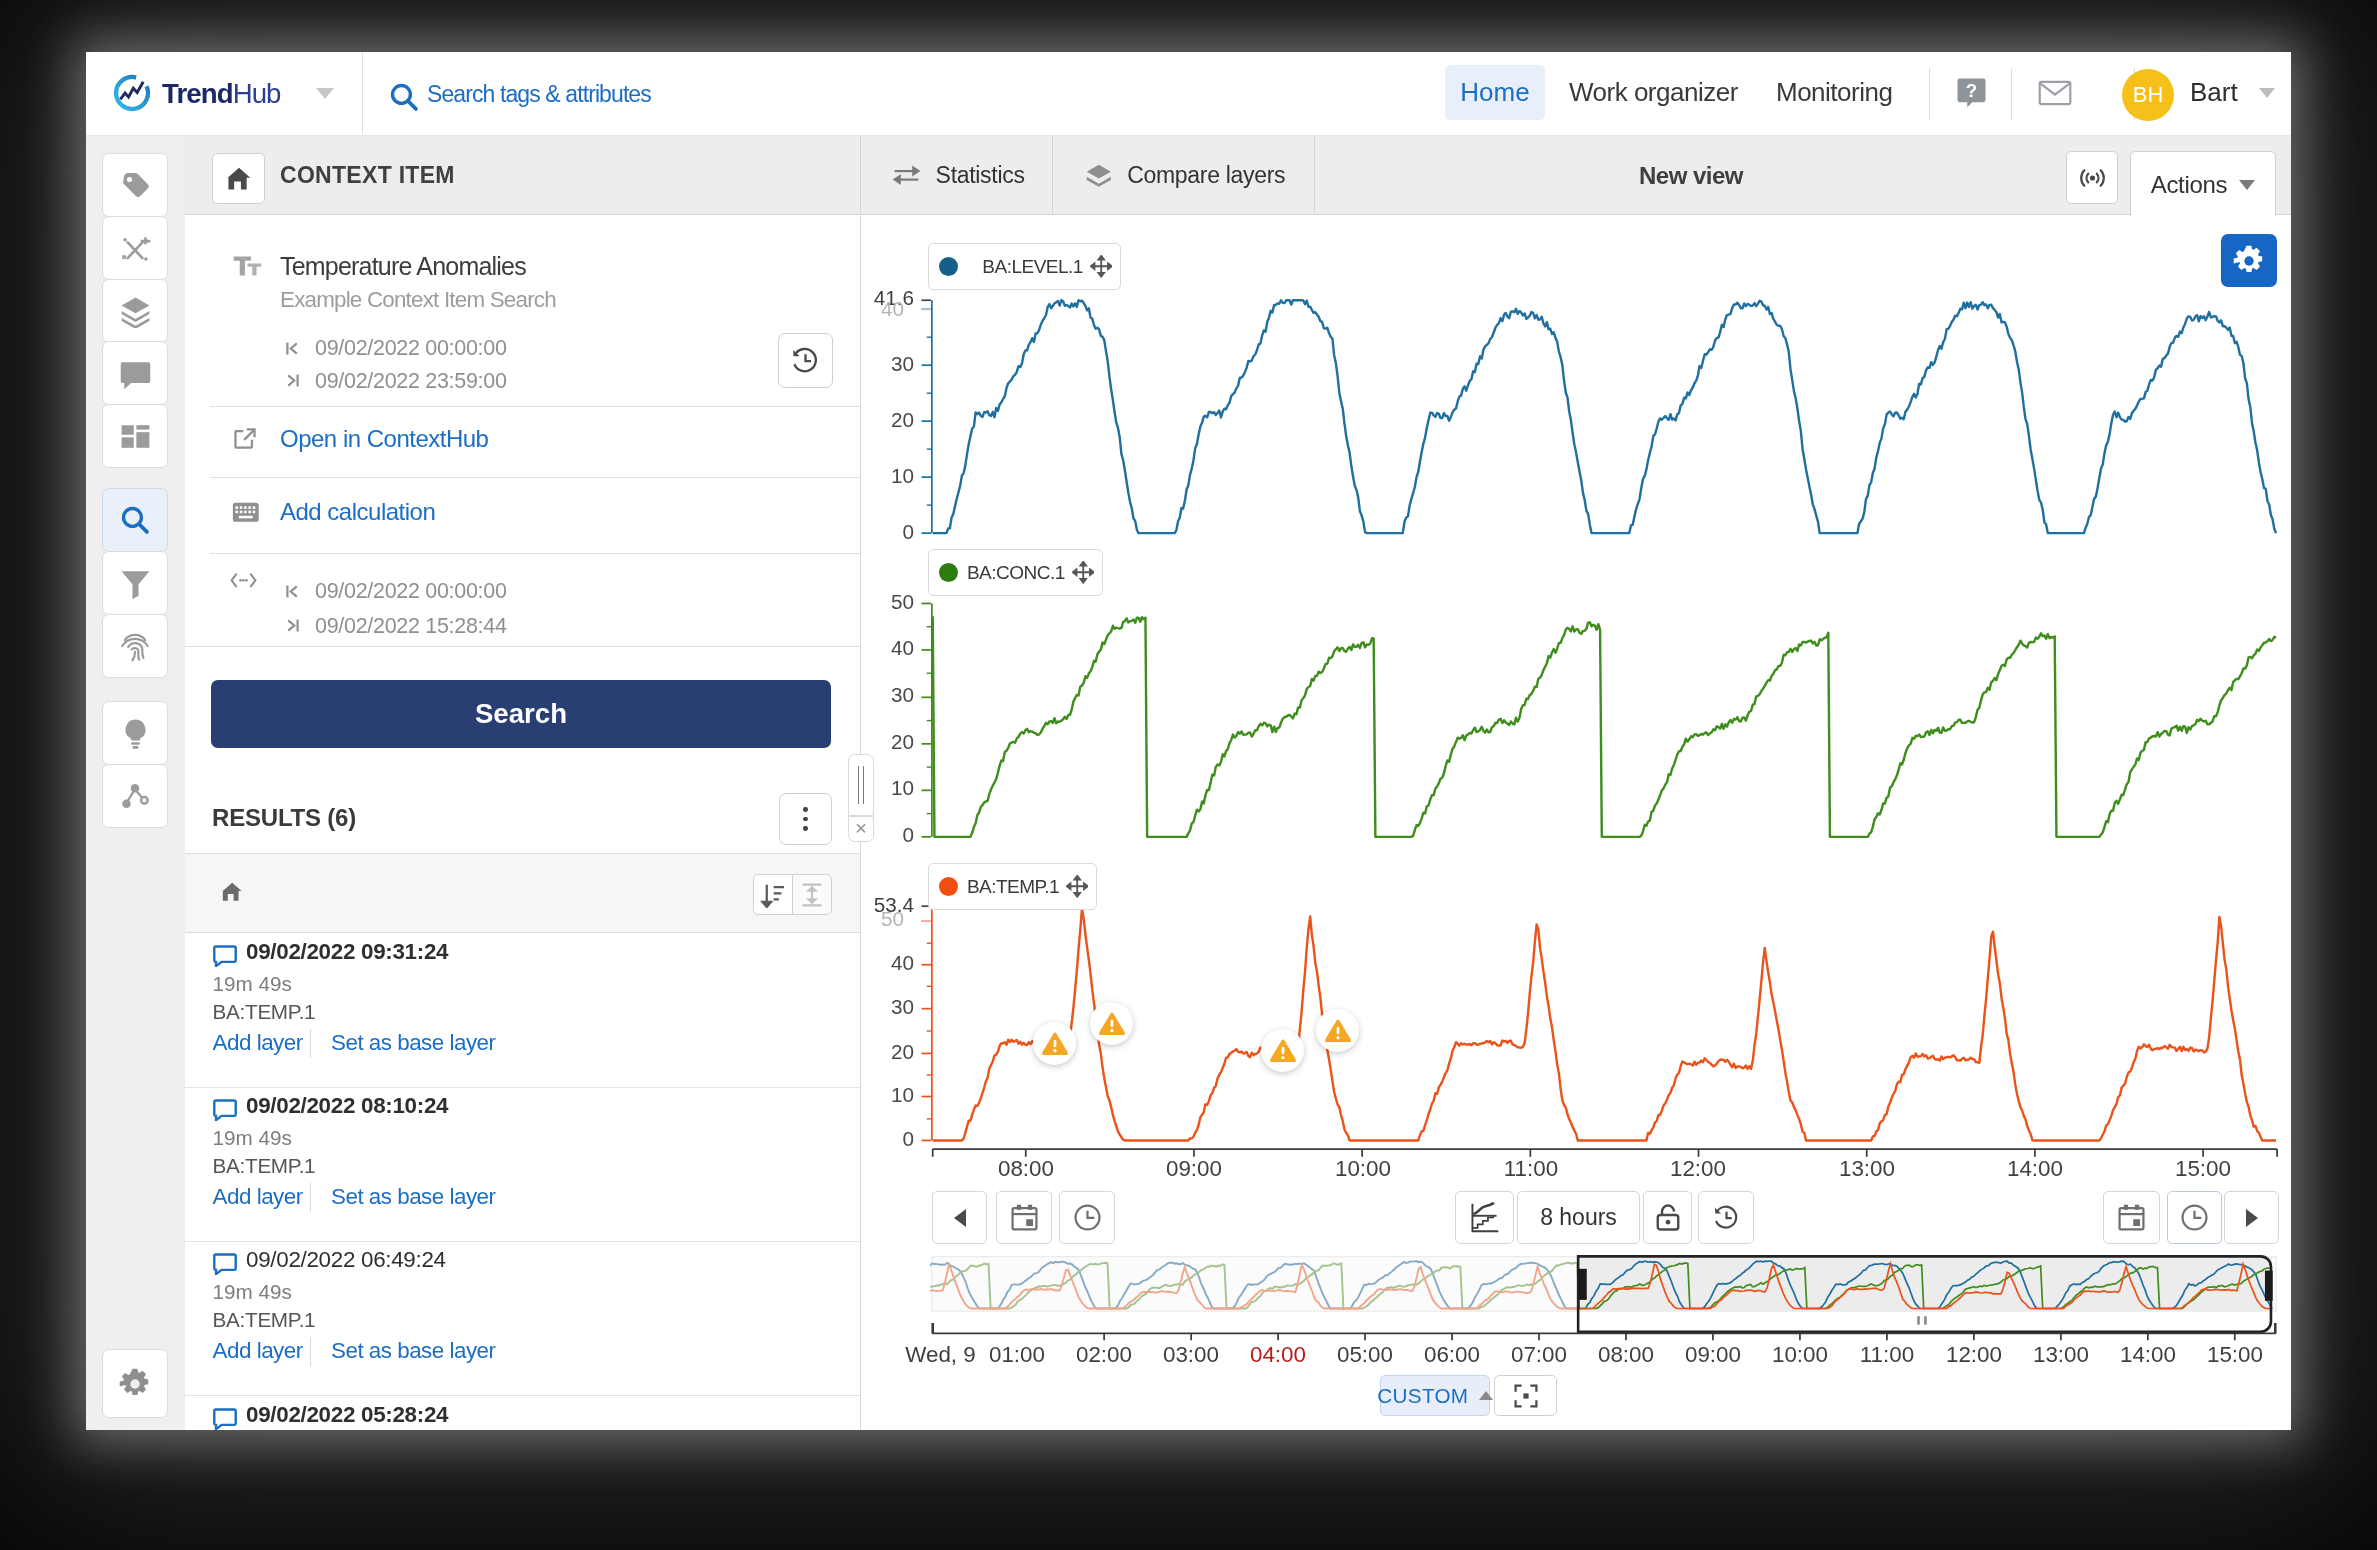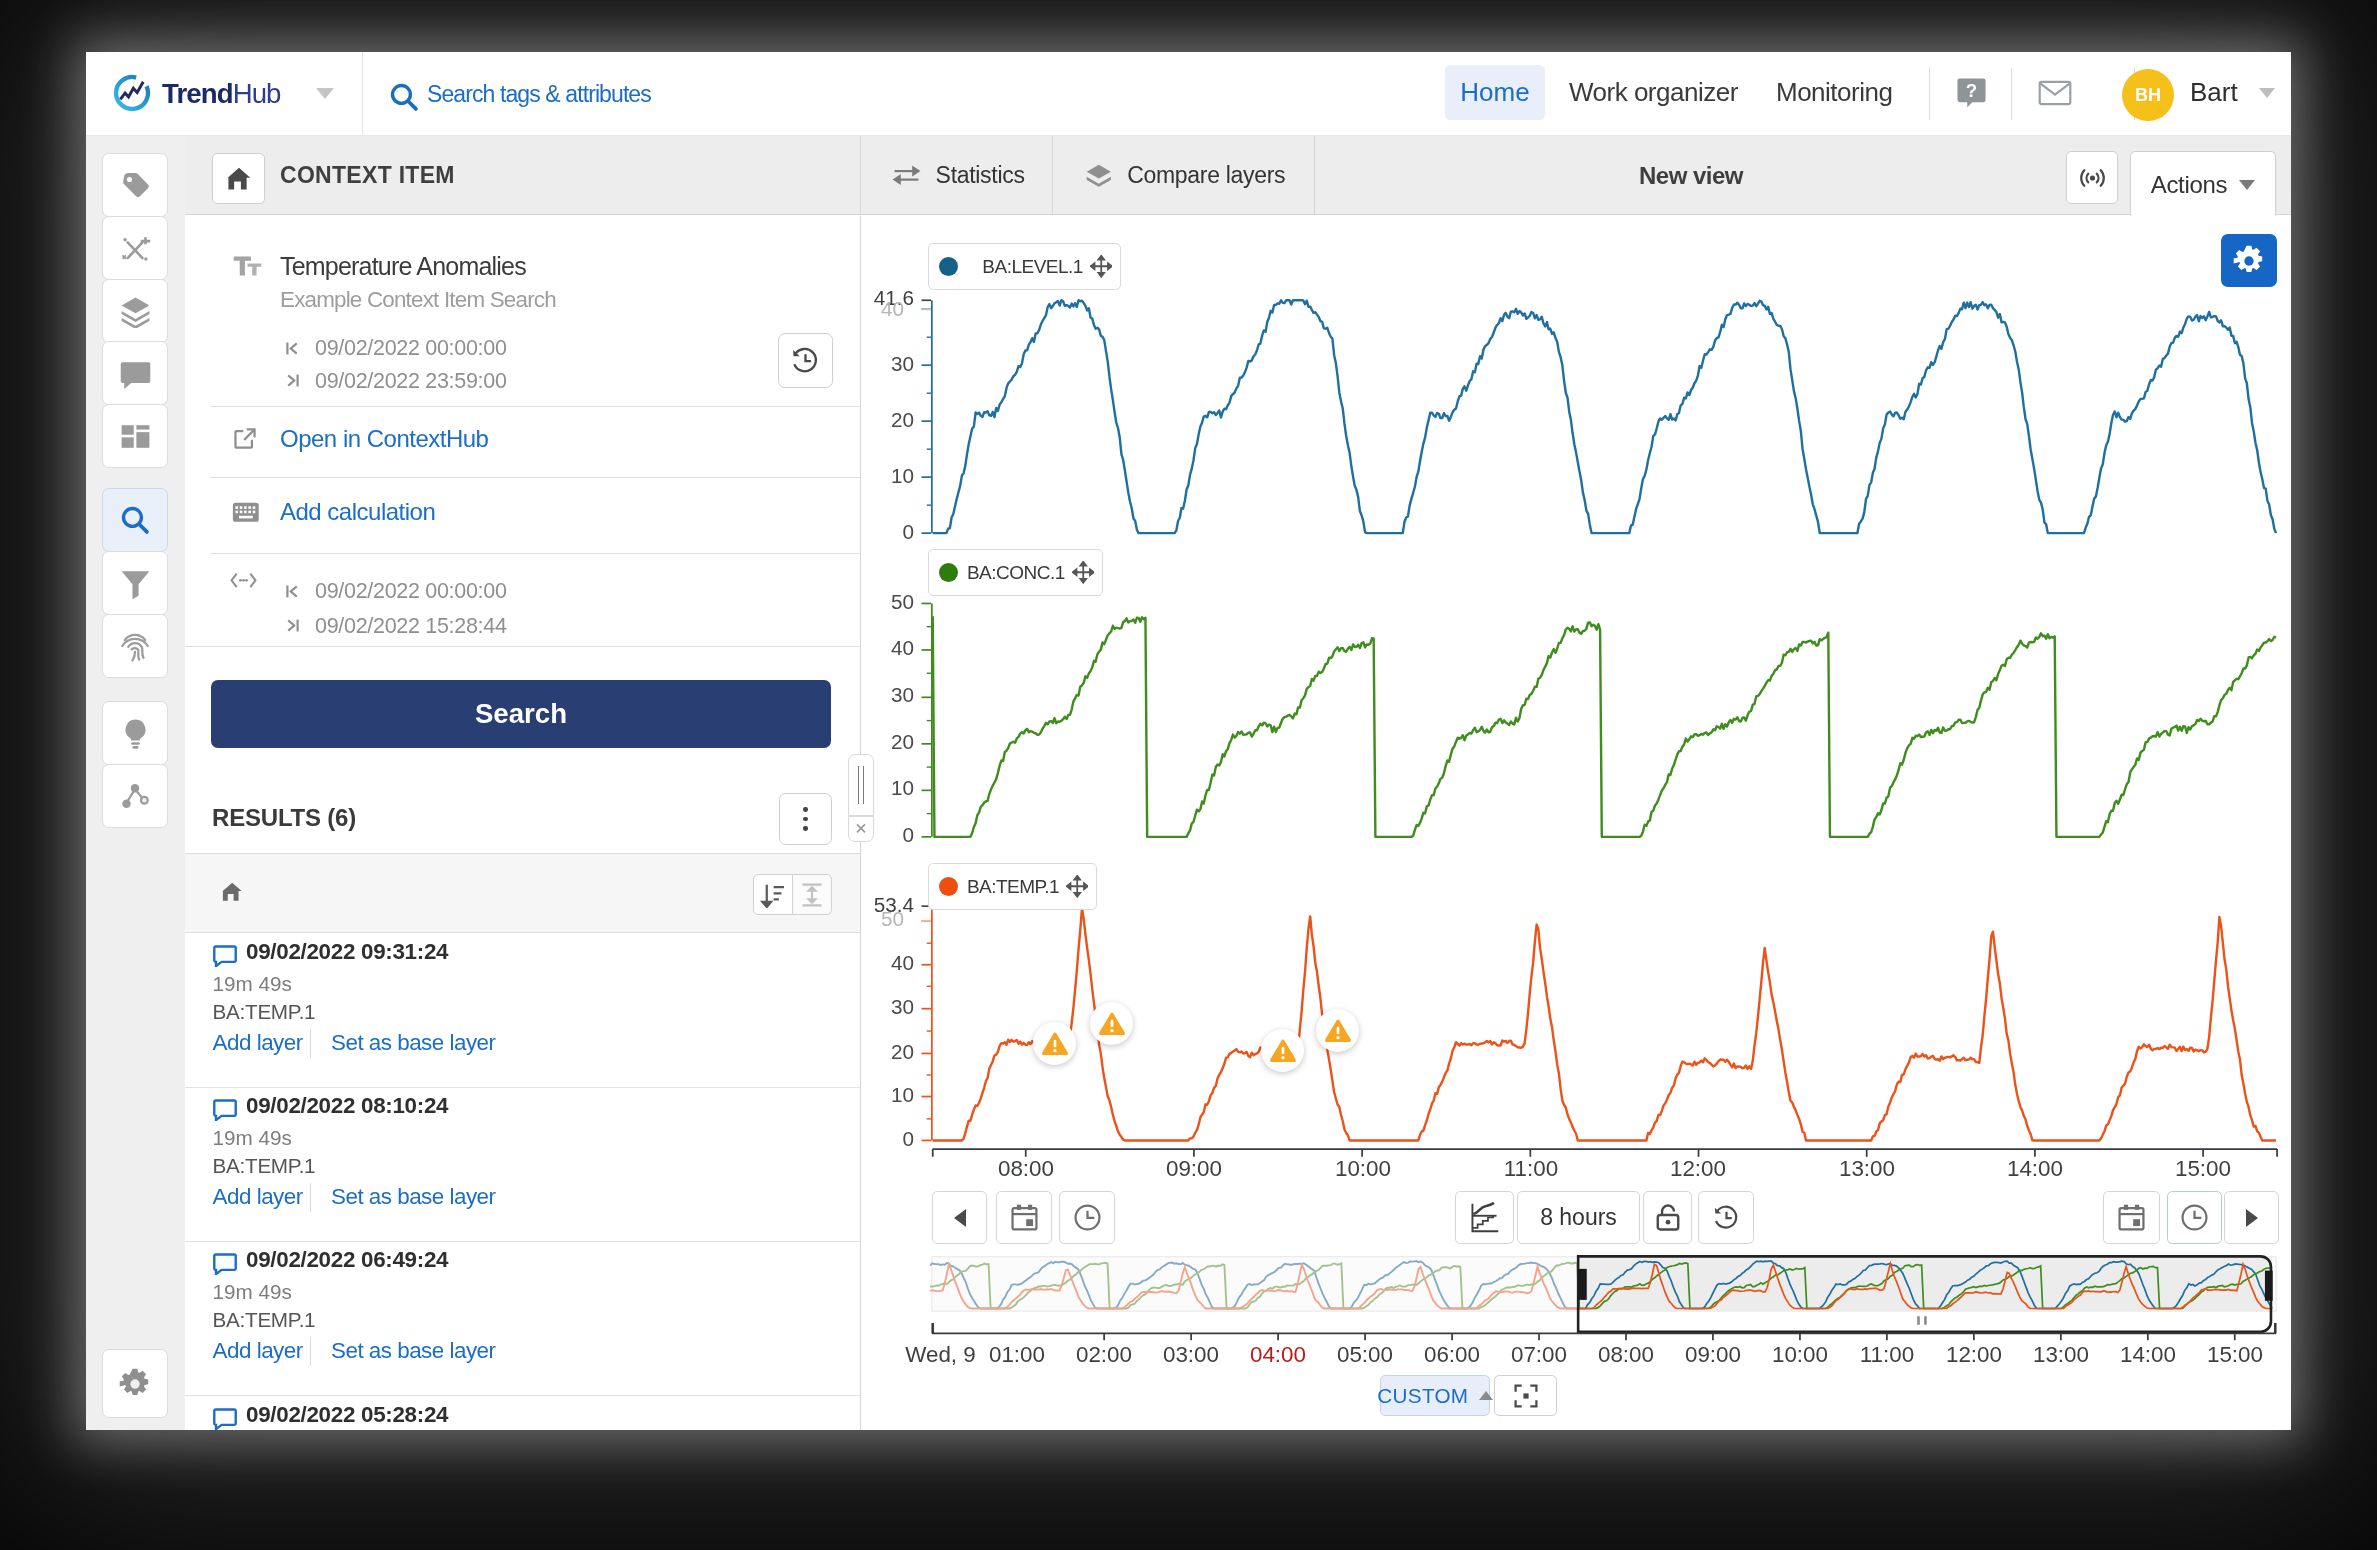--- a/index.html
+++ b/index.html
@@ -47,21 +47,21 @@
         </svg>
       </div>
 <div class="vline" style="left:1925px;top:15.5px;height:52px"></div>
 <div class="abs" style="left:1952px;top:28px">
         <svg width="34" height="26" viewBox="0 0 40 30" style="">
           <rect x="2" y="2" width="36" height="26" rx="2" fill="none" stroke="#9aa0a5" stroke-width="2.6"></rect>
           <path d="M3 4l17 13L37 4" fill="none" stroke="#9aa0a5" stroke-width="2.6"></path>
         </svg>
       </div>
 <div class="vline" style="left:2048px;top:15.5px;height:52px"></div>
-<div class="abs" style="left:2036px;top:17px;width:52px;height:52px;border-radius:50%;background:#f6c01a;color:#fff;font-weight:bold;font-size:18px;display:flex;align-items:center;justify-content:center">BH</div>
+<div class="abs" style="left:2036px;top:17px;width:52px;height:52px;border-radius:50%;background:#f6c01a;color:#fff;font-weight:normal;font-size:22px;display:flex;align-items:center;justify-content:center">BH</div>
 <div class="abs" style="left:2104px;top:13px;height:55px;display:flex;align-items:center;font-size:26px;color:#2e2e2e">Bart</div>
 <div class="abs" style="left:2173px;top:36px;width:0;height:0;border-left:8.6px solid transparent;border-right:8.6px solid transparent;border-top:10.3px solid #bdbdbd"></div>
 </div>
 <div class="abs" style="left:99px;top:84px;width:2106px;height:79px;background:#ededed;border-bottom:0.9px solid #d5d5d5"></div>
 <div class="btn" style="left:126px;top:101px;width:53px;height:51px;border-radius:5.2px">
       <svg width="26" height="26" viewBox="0 0 30 30" style="">
         <path d="M15.0 2 L28 13.5 h-4.2 V27 h-6.6 v-9.0 h-7.800000000000001 v9.0 h-6.6 V13.5 H2 Z" fill="#4a4a4a"></path>
       </svg>
     </div>
 <div class="abs" style="left:194px;top:84px;height:79px;display:flex;align-items:center;font-size:23px;font-weight:bold;color:#3f3f3f;letter-spacing:0.3px">CONTEXT ITEM</div>
@@ -352,21 +352,21 @@
 <div class="abs" style="left:27.6px;top:96px;font-size:22.4px;color:#1b6ec3;letter-spacing:-0.5px">Add layer</div>
 <div class="vline" style="left:125px;top:95px;height:29px;background:#d9d9d9"></div>
 <div class="abs" style="left:146px;top:96px;font-size:22.4px;color:#1b6ec3;letter-spacing:-0.5px">Set as base layer</div>
 </div>
 <div class="abs" style="left:99px;top:1190px;width:675px;height:154px;border-bottom:0.9px solid #e3e3e3;overflow:hidden">
 <div class="abs" style="left:27.6px;top:8.6px">
         <svg width="24" height="24" viewBox="0 0 28 28" style="">
           <path d="M3 4h22a1.5 1.5 0 0 1 1.5 1.5v15a1.5 1.5 0 0 1-1.5 1.5H10l-6.5 5v-5H3a1.5 1.5 0 0 1-1.5-1.5v-15A1.5 1.5 0 0 1 3 4Z" fill="none" stroke="#1b6ec3" stroke-width="2.8"></path>
         </svg>
       </div>
-<div class="abs" style="left:61px;top:5.2px;font-size:22.4px;font-weight:bold;color:#2f2f2f;letter-spacing:-0.3px">09/02/2022 06:49:24</div>
+<div class="abs" style="left:61px;top:5.2px;font-size:22.4px;font-weight:normal;color:#2f2f2f;letter-spacing:-0.3px">09/02/2022 06:49:24</div>
 <div class="abs" style="left:27.6px;top:38px;font-size:20.7px;color:#7d7d7d">19m 49s</div>
 <div class="abs" style="left:27.6px;top:66px;font-size:20.7px;color:#555;letter-spacing:-0.3px">BA:TEMP.1</div>
 <div class="abs" style="left:27.6px;top:96px;font-size:22.4px;color:#1b6ec3;letter-spacing:-0.5px">Add layer</div>
 <div class="vline" style="left:125px;top:95px;height:29px;background:#d9d9d9"></div>
 <div class="abs" style="left:146px;top:96px;font-size:22.4px;color:#1b6ec3;letter-spacing:-0.5px">Set as base layer</div>
 </div>
 <div class="abs" style="left:99px;top:1345px;width:675px;height:154px;border-bottom:0.9px solid #e3e3e3;overflow:hidden">
 <div class="abs" style="left:27.6px;top:8.6px">
         <svg width="24" height="24" viewBox="0 0 28 28" style="">
           <path d="M3 4h22a1.5 1.5 0 0 1 1.5 1.5v15a1.5 1.5 0 0 1-1.5 1.5H10l-6.5 5v-5H3a1.5 1.5 0 0 1-1.5-1.5v-15A1.5 1.5 0 0 1 3 4Z" fill="none" stroke="#1b6ec3" stroke-width="2.8"></path>

